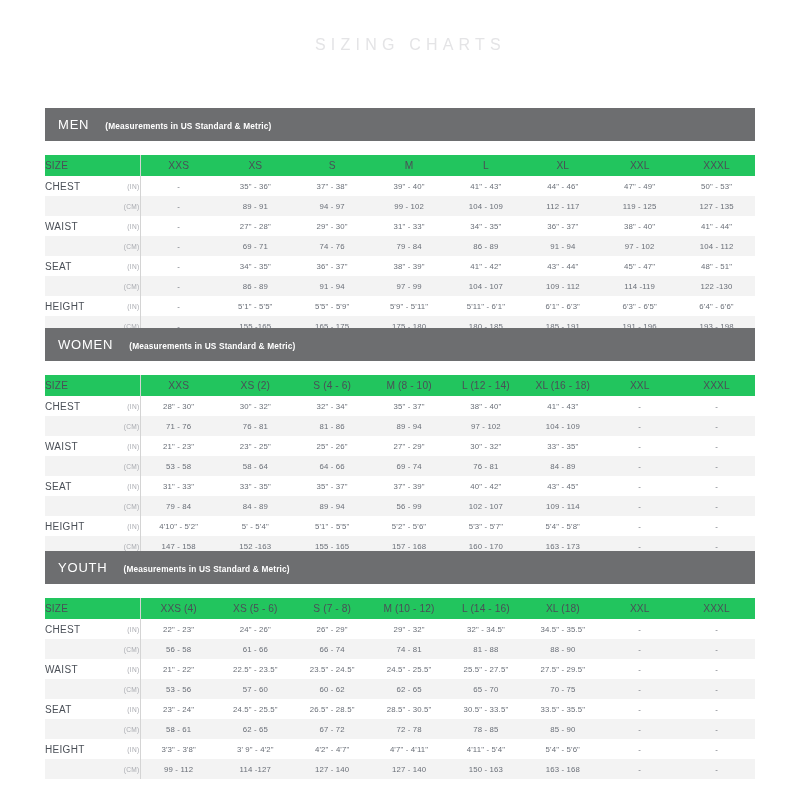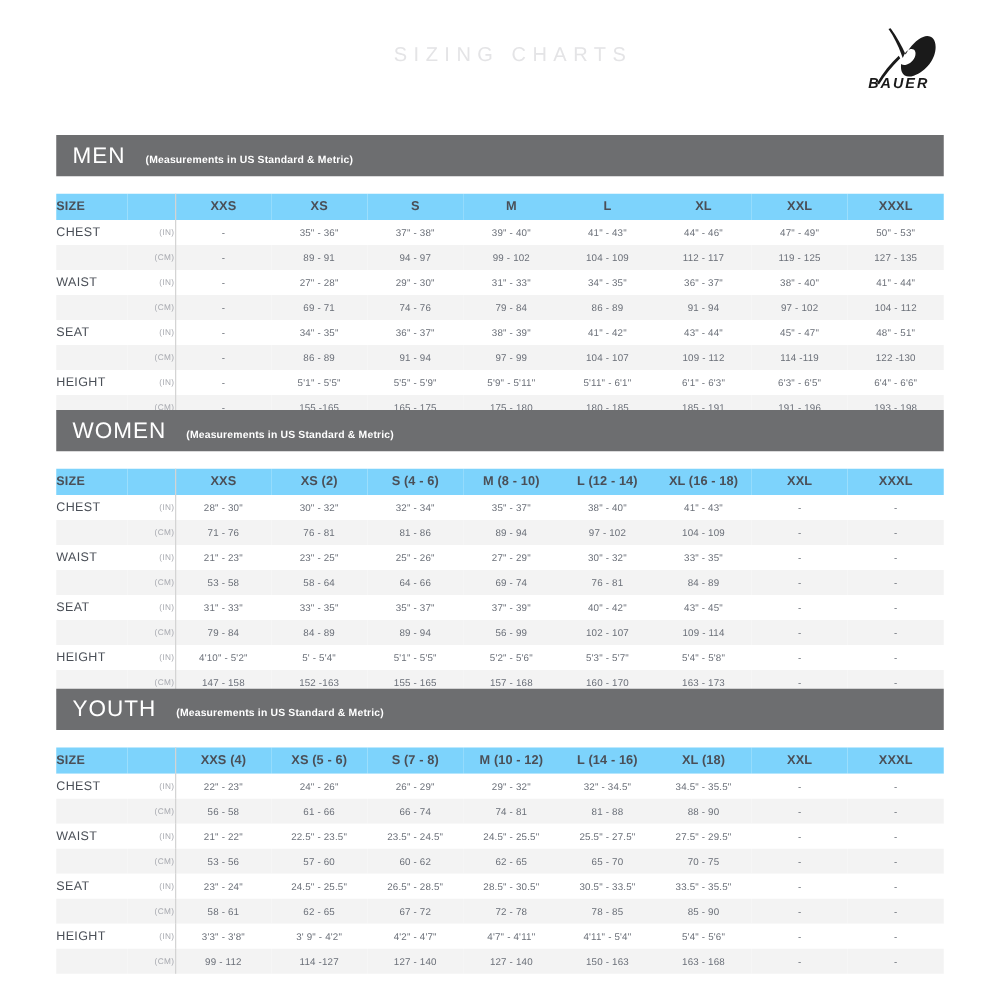--- a/index.html
+++ b/index.html
@@ -61,21 +61,21 @@
 
   .section-bar {
     background: #6d6e70;
     height: 33px;
     display: flex;
     align-items: baseline;
     padding: 0 0 0 13px;
   }
   .section-bar-title {
     color: #ffffff;
-    font-size: 18px;
+    font-size: 13px;
     font-weight: 400;
     letter-spacing: 0.8px;
     line-height: 33px;
   }
   .section-bar-sub {
     color: #ffffff;
     font-size: 8.3px;
     font-weight: bold;
     letter-spacing: 0.15px;
     margin-left: 16px;
@@ -95,21 +95,21 @@
     height: 20px;
     font-weight: normal;
   }
 
   
   col.c-label { width: 57px; }
   col.c-unit  { width: 38px; }
   col.c-data  { width: 76.875px; }
 
   
-  tr.hdr td { height: 21px; background: #7dd3fc; font-weight: bold; }
+  tr.hdr td { height: 21px; background: #22c55e; }
   td.hdr-size {
     color: #4a4f57;
     font-size: 10px;
     font-weight: bold;
     letter-spacing: 0.2px;
     padding-left: 8px;
     text-align: left;
   }
   td.hdr-blank { background: #f1f1f1; border-right: 1px solid #d4d4d4; }
   td.hdr-col {
@@ -150,29 +150,20 @@
     white-space: nowrap;
   }
 </style>
 </head>
 <body>
 
 <div class="page">
 
   <div class="watermark">SIZING CHARTS</div>
 
-  <div class="logo">
-    <svg viewBox="0 0 86 52" xmlns="http://www.w3.org/2000/svg">
-      <g fill="#1a1a1a">
-        <path d="M36.5 2.5 C41.5 9.5 45.5 16.5 48.5 23.5 C52.5 16.5 57.5 11.5 62.5 9.5 C68 7.4 72.5 10.5 72.5 17.5 C72.5 27 65 37 55 40.5 C50.5 42 47 41 45.5 37.5 C44.8 35.8 44.6 33.6 44.9 31.2 C45.8 31.8 47 32.1 48.3 31.9 C51.8 31.4 55.2 28.3 56.2 24.6 C57 21.5 55.8 19.2 53.3 19.2 C51 19.2 48.6 21.2 47.3 24 L46.2 26.4 L45.3 23.9 C42.5 16.2 39 9.2 34.8 3.2 Z"></path>
-        <path d="M25.5 46.5 C30.5 38 36.5 30.5 43 24.5 L44.2 26.6 C38 32.6 32.2 39.8 27.2 47.6 Z"></path>
-        <text x="43" y="50.5" font-family="Liberation Sans, sans-serif" font-size="11.5" font-weight="bold" font-style="italic" letter-spacing="1.6" text-anchor="middle" fill="#1a1a1a">BAUER</text>
-      </g>
-    </svg>
-  </div>
 
 
   <div class="section" id="section-men">
     <div class="section-bar">
       <span class="section-bar-title">MEN</span>
       <span class="section-bar-sub">(Measurements in US Standard &amp; Metric)</span>
     </div>
     <table class="size-table">
       <colgroup>
         <col class="c-label">

